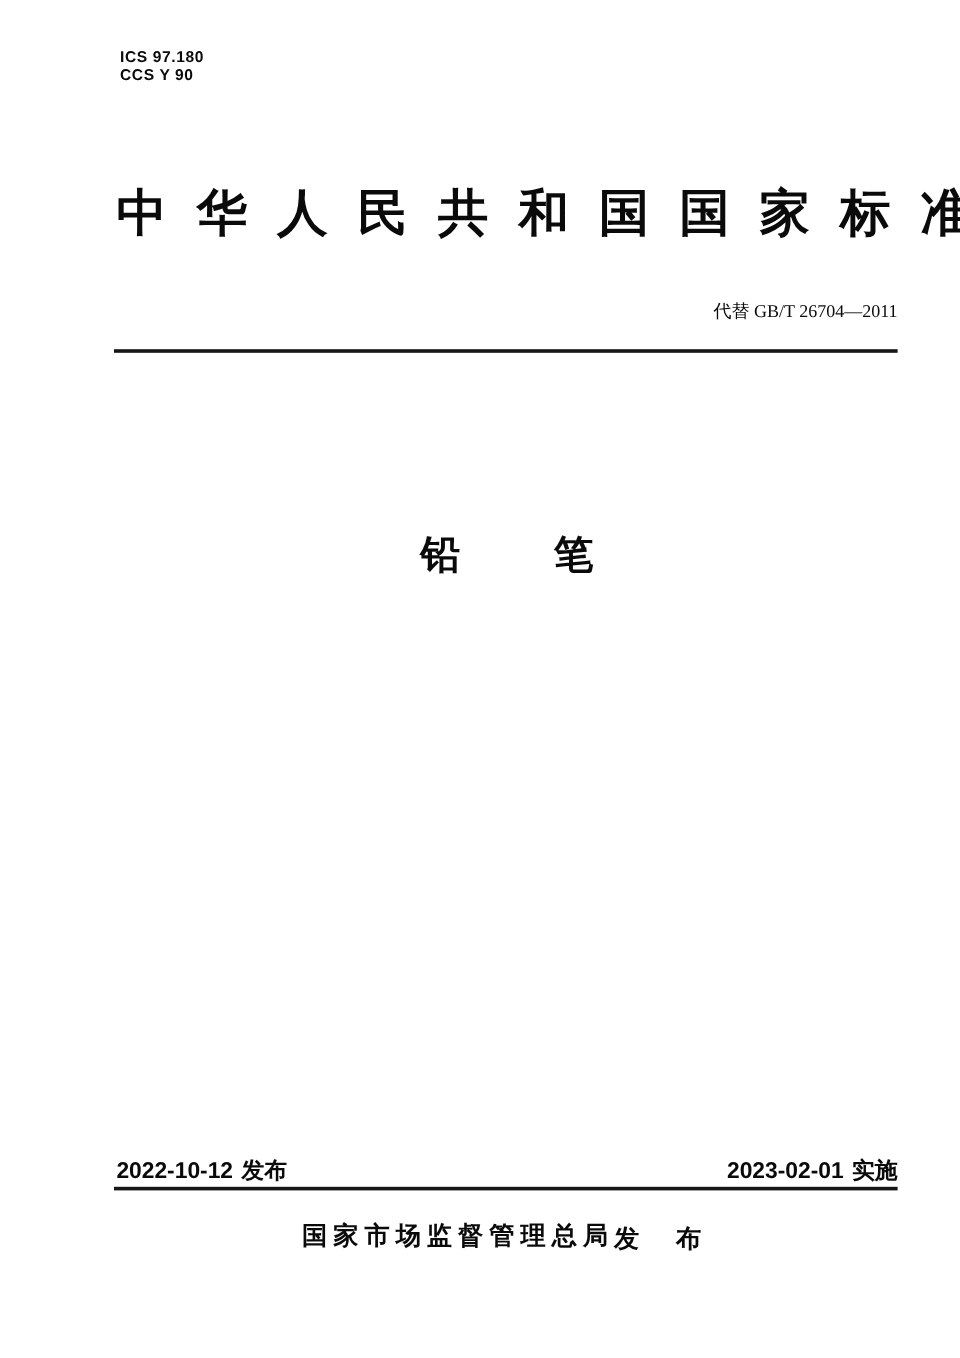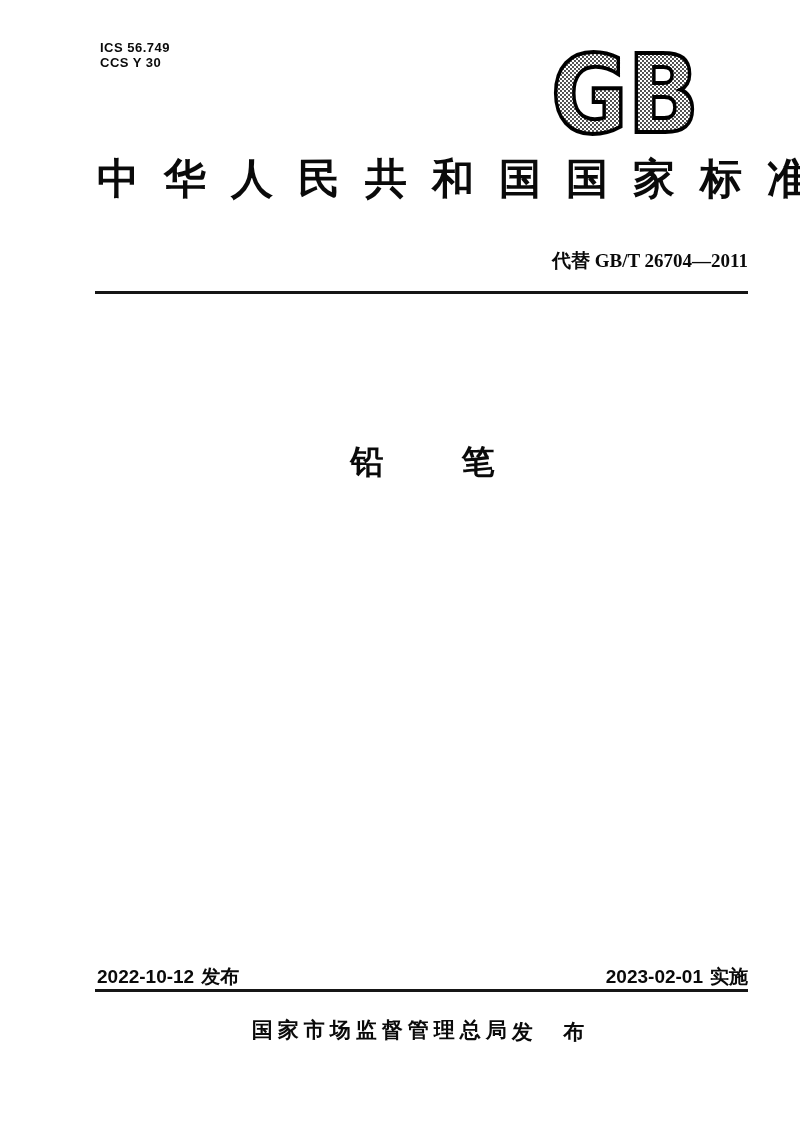--- a/index.html
+++ b/index.html
@@ -33,21 +33,21 @@
     letter-spacing:25px;white-space:nowrap;
   }
 
   .std-number{
     position:absolute;right:52px;top:222px;
     font-weight:bold;font-size:22px;line-height:24px;
     letter-spacing:0.5px;text-align:right;
   }
   .replaces{
     position:absolute;right:52px;top:252px;
-    font-weight:bold;font-size:19px;line-height:17px;
+    font-weight:normal;font-size:15px;line-height:17px;
     text-align:right;
   }
 
   .rule{position:absolute;left:95px;width:653px;height:3px;background:#161616;}
   .rule-top{top:291px;}
   .rule-bottom{top:989px;}
 
   .subject{
     position:absolute;left:97px;top:444px;width:651px;
     display:flex;justify-content:center;gap:78px;
@@ -80,36 +80,24 @@
     padding-top:4px;
     font-family:Liberation Mono, monospace;
   }
 </style>
 </head>
 <body>
 
 <div class="page">
 
   <div class="ics-block">
-    <div>ICS 56.749</div>
-    <div>CCS Y 30</div>
+    <div>ICS 97.180</div>
+    <div>CCS Y 90</div>
   </div>
 
-  <div class="gb-logo">
-    <svg width="155" height="88" viewBox="0 0 155 88">
-      <defs>
-        <pattern id="halftone" width="4" height="4" patternUnits="userSpaceOnUse">
-          <rect width="4" height="4" fill="#ffffff"></rect>
-          <circle cx="1" cy="1" r="0.9" fill="#000000"></circle>
-          <circle cx="3" cy="3" r="0.9" fill="#000000"></circle>
-        </pattern>
-      </defs>
-      <text x="77" y="82" text-anchor="middle" font-family="'DejaVu Sans','Liberation Sans',sans-serif" font-weight="bold" font-size="108" textLength="148" lengthAdjust="spacingAndGlyphs" fill="url(#halftone)" stroke="#000000" stroke-width="4">GB</text>
-    </svg>
-  </div>
 
   <div class="national-title serif">中华人民共和国国家标准</div>
 
   <div class="replaces serif">代替 GB/T 26704—2011</div>
 
   <div class="rule rule-top"></div>
 
   <div class="subject">
     <span>铅</span>
     <span>笔</span>

